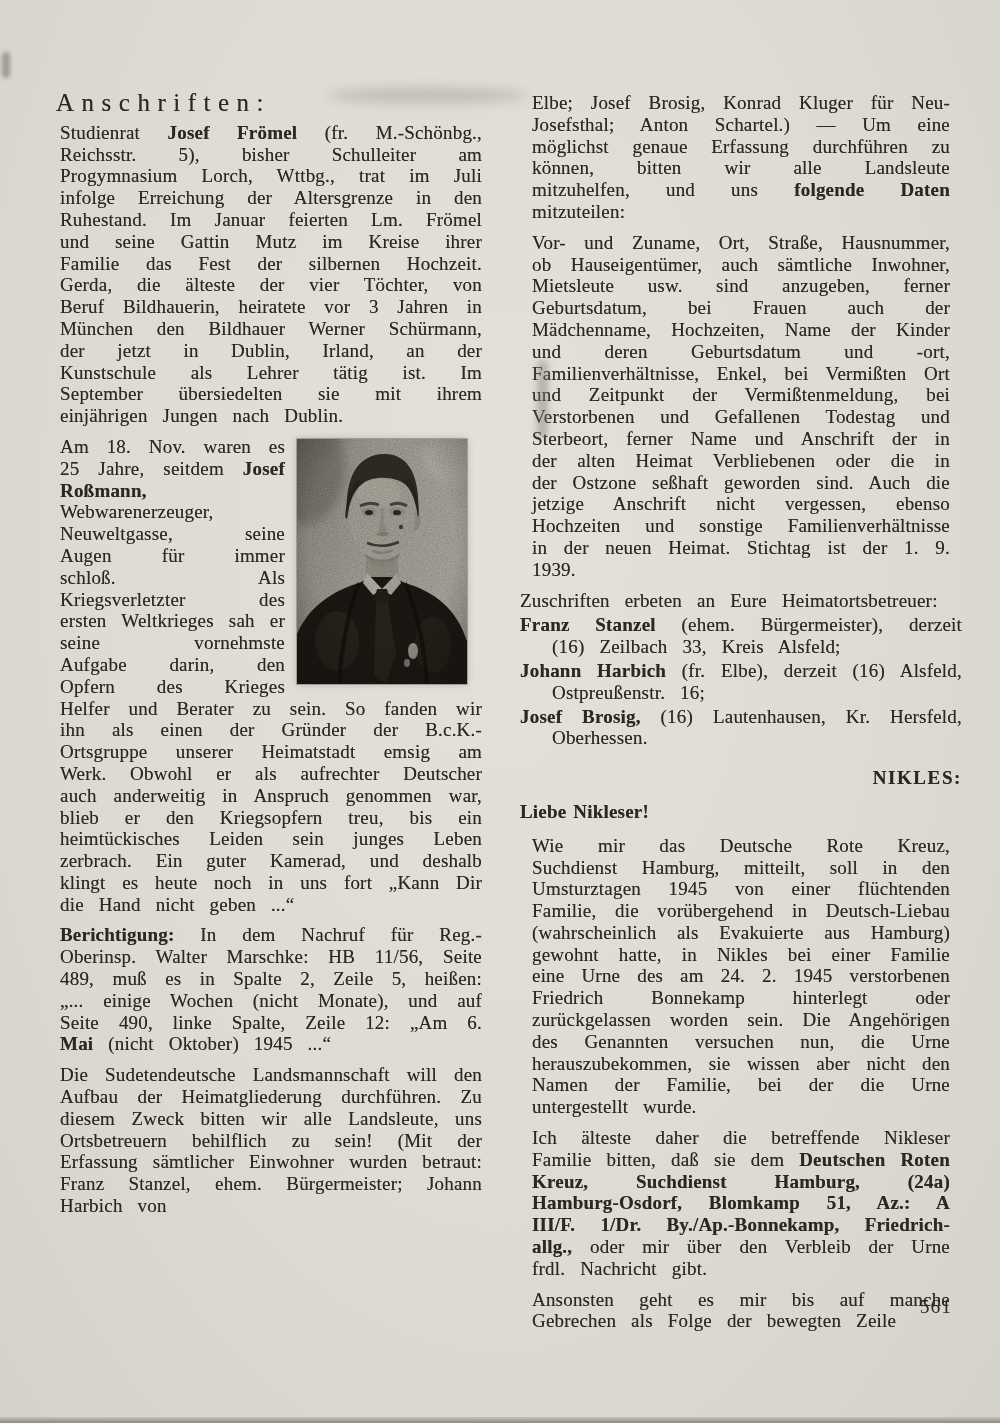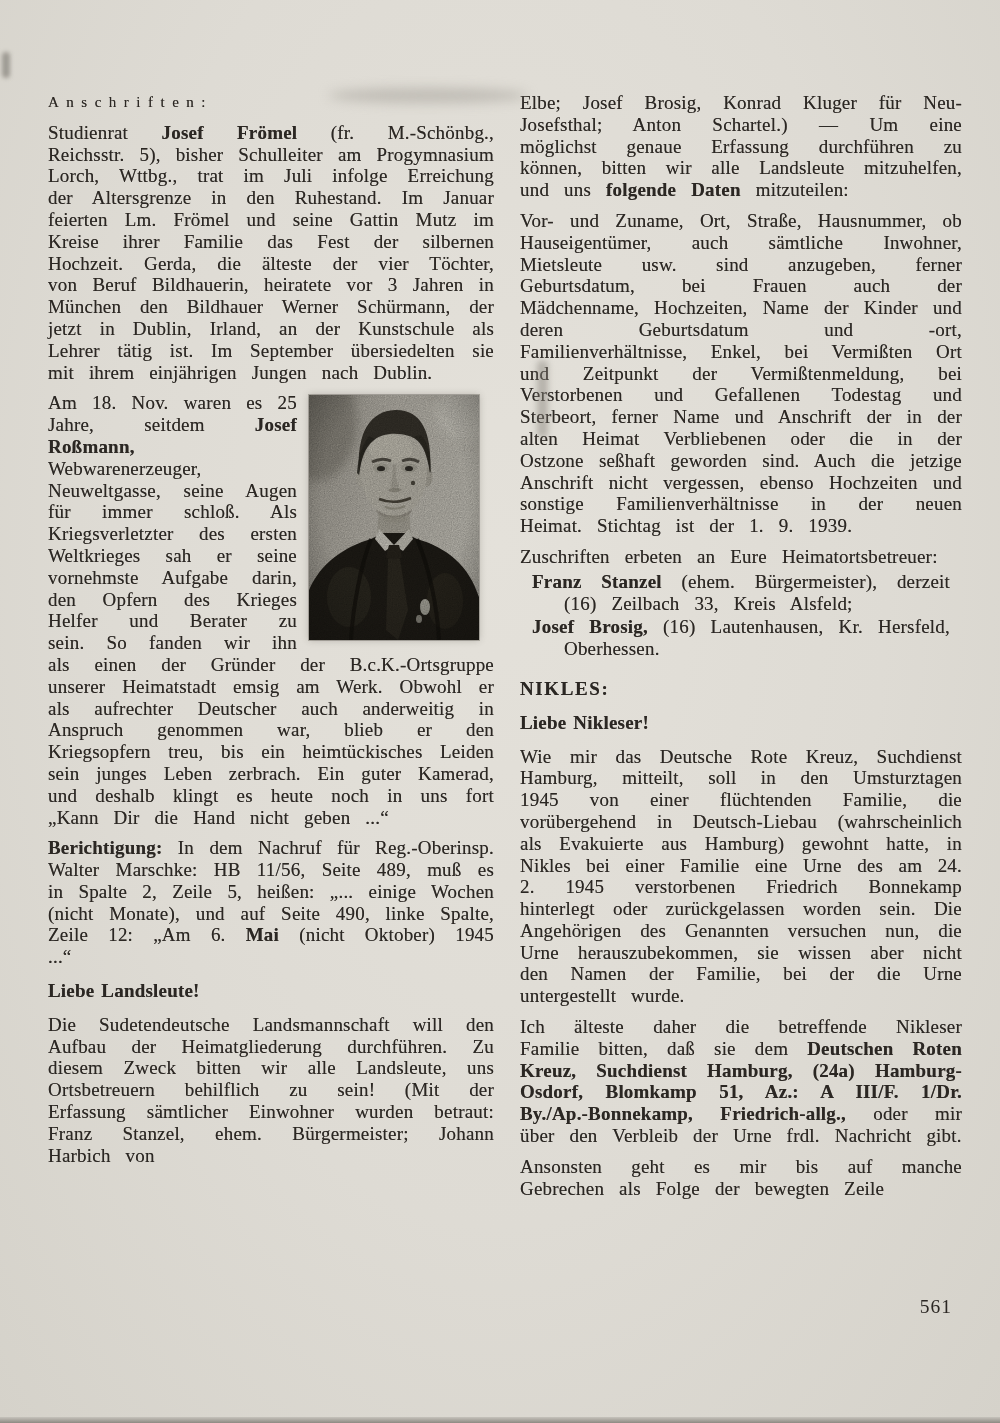--- a/index.html
+++ b/index.html
@@ -13,33 +13,33 @@
     background:radial-gradient(ellipse at 50% 38%, #e4e1da 0%, #dedbd4 55%, #d5d2ca 100%);
     color:#2b2723;
   }
   .columns{display:flex;gap:26px;padding:92px 0 0 48px;}
   .col{
     width:446px;font-size:19px;line-height:21.8px;
     text-align:justify;word-spacing:10px;letter-spacing:0.2px;
     text-shadow:0 0 0.5px rgba(43,39,35,0.55);
   }
   .col-right{width:442px;}
-  p{margin:0 0 9px;}
+  p{margin:0 12px 9px;}
   b{font-weight:bold;}
   .spaced{
-    font-weight:normal;font-size:15px;letter-spacing:7.5px;word-spacing:2px;
-    margin:0 0 8px;text-align:left;
+    font-weight:normal;font-size:25px;letter-spacing:7.5px;word-spacing:2px;
+    margin:0 8px 8px;text-align:left;
   }
   .section{
     font-size:19px;font-weight:bold;letter-spacing:1.6px;word-spacing:2px;
-    margin:18px 0 6px;text-align:left;
+    margin:18px 0 6px;text-align:right;
   }
   .greeting{font-weight:bold;margin:12px 0 12px;text-align:left;word-spacing:2px;}
   .tight{margin:8px 0 3px;}
-  .address{padding-left:32px;text-indent:-32px;margin:0 12px 2px;}
+  .address{padding-left:32px;text-indent:-32px;margin:0 0 2px;}
   .photo-wrap{
     float:right;width:170px;height:245px;margin:3px 15px 8px 12px;
     outline:1px solid rgba(60,56,48,0.3);
     box-shadow:0 0 7px rgba(70,66,58,0.3);
   }
   .photo-wrap svg{display:block;}
   .page-number{position:absolute;top:1296px;right:48px;font-size:19.5px;letter-spacing:1px;color:#2b2723;}
   .bottom-edge{position:absolute;left:0;bottom:0;width:100%;height:6px;
     background:linear-gradient(#c6c3bc,#8e8a82);}
   .smudge{position:absolute;pointer-events:none;}
@@ -125,36 +125,36 @@
             <ellipse cx="116" cy="212" rx="5" ry="8" fill="#c9c6bb" opacity="0.9"></ellipse>
             <ellipse cx="110" cy="224" rx="3" ry="4" fill="#b5b2a7" opacity="0.8"></ellipse>
             <rect width="170" height="245" fill="url(#pvig)"></rect>
             <rect width="170" height="245" filter="url(#pgrain)" opacity="0.45"></rect>
           </svg>
         </span><span>Am 18. Nov. waren es 25 Jahre, seitdem </span><b>Josef Roßmann,</b><span> Webwarenerzeuger, Neuweltgasse, seine Augen für immer schloß. Als Kriegsverletzter des ersten Weltkrieges sah er seine vornehmste Aufgabe darin, den Opfern des Krieges Helfer und Berater zu sein. So fanden wir ihn als einen der Gründer der B.c.K.-Ortsgruppe unserer Heimatstadt emsig am Werk. Obwohl er als aufrechter Deutscher auch anderweitig in Anspruch genommen war, blieb er den Kriegsopfern treu, bis ein heimtückisches Leiden sein junges Leben zerbrach. Ein guter Kamerad, und deshalb klingt es heute noch in uns fort „Kann Dir die Hand nicht geben ...“</span></p>
 
       <p><b>Berichtigung:</b><span> In dem Nachruf für Reg.-Oberinsp. Walter Marschke: HB 11/56, Seite 489, muß es in Spalte 2, Zeile 5, heißen: „... einige Wochen (nicht Monate), und auf Seite 490, linke Spalte, Zeile 12: „Am 6. </span><b>Mai</b><span> (nicht Oktober) 1945 ...“</span></p>
 
 
-      <p class="greeting">Liebe Landsleute!</p>
 
       <p>Die Sudetendeutsche Landsmannschaft will den Aufbau der Heimatgliederung durchführen. Zu diesem Zweck bitten wir alle Landsleute, uns Ortsbetreuern behilflich zu sein! (Mit der Erfassung sämtlicher Einwohner wurden betraut: Franz Stanzel, ehem. Bürgermeister; Johann Harbich von</p>
 
     </div>
 
     <div class="col col-right">
 
       <p><span>Elbe; Josef Brosig, Konrad Kluger für Neu-Josefsthal; Anton Schartel.) — Um eine möglichst genaue Erfassung durchführen zu können, bitten wir alle Landsleute mitzuhelfen, und uns </span><b>folgende Daten</b><span> mitzuteilen:</span></p>
 
       <p>Vor- und Zuname, Ort, Straße, Hausnummer, ob Hauseigentümer, auch sämtliche Inwohner, Mietsleute usw. sind anzugeben, ferner Geburtsdatum, bei Frauen auch der Mädchenname, Hochzeiten, Name der Kinder und deren Geburtsdatum und -ort, Familienverhältnisse, Enkel, bei Vermißten Ort und Zeitpunkt der Vermißtenmeldung, bei Verstorbenen und Gefallenen Todestag und Sterbeort, ferner Name und Anschrift der in der alten Heimat Verbliebenen oder die in der Ostzone seßhaft geworden sind. Auch die jetzige Anschrift nicht vergessen, ebenso Hochzeiten und sonstige Familienverhältnisse in der neuen Heimat. Stichtag ist der 1. 9. 1939.</p>
 
       <p class="tight">Zuschriften erbeten an Eure Heimatortsbetreuer:</p>
 
       <p class="address"><b>Franz Stanzel</b><span> (ehem. Bürgermeister), derzeit (16) Zeilbach 33, Kreis Alsfeld;</span></p>
 
+      <p class="address"><b>Johann Harbich</b><span> (fr. Elbe), derzeit (16) Alsfeld, Ostpreußenstr. 16;</span></p>
 
       <p class="address"><b>Josef Brosig,</b><span> (16) Lautenhausen, Kr. Hersfeld, Oberhessen.</span></p>
 
       <h3 class="section">NIKLES:</h3>
 
       <p class="greeting">Liebe Nikleser!</p>
 
       <p>Wie mir das Deutsche Rote Kreuz, Suchdienst Hamburg, mitteilt, soll in den Umsturztagen 1945 von einer flüchtenden Familie, die vorübergehend in Deutsch-Liebau (wahrscheinlich als Evakuierte aus Hamburg) gewohnt hatte, in Nikles bei einer Familie eine Urne des am 24. 2. 1945 verstorbenen Friedrich Bonnekamp hinterlegt oder zurückgelassen worden sein. Die Angehörigen des Genannten versuchen nun, die Urne herauszubekommen, sie wissen aber nicht den Namen der Familie, bei der die Urne untergestellt wurde.</p>
 
       <p><span>Ich älteste daher die betreffende Nikleser Familie bitten, daß sie dem </span><b>Deutschen Roten Kreuz, Suchdienst Hamburg, (24a) Hamburg-Osdorf, Blomkamp 51, Az.: A III/F. 1/Dr. By./Ap.-Bonnekamp, Friedrich-allg.,</b><span> oder mir über den Verbleib der Urne frdl. Nachricht gibt.</span></p>

